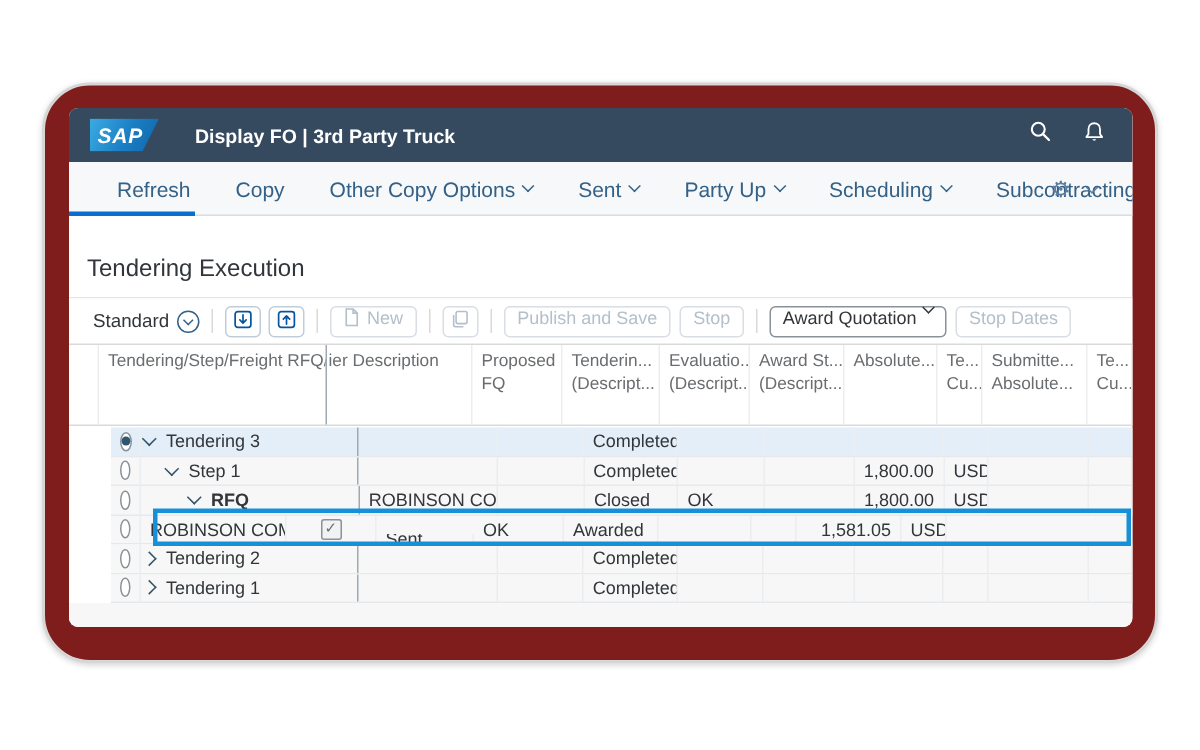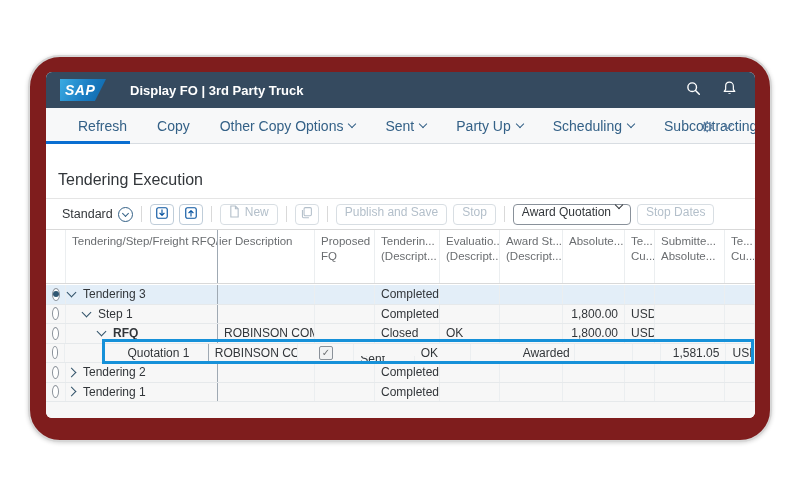--- a/index.html
+++ b/index.html
@@ -45,21 +45,21 @@
   .icon-btn + .icon-btn{margin-left:5px;}
   .icon-btn.disabled{border-color:#d8dee3;cursor:default;}
   .bchev{display:inline-block;width:5px;height:5px;border-right:1.4px solid #32363a;border-bottom:1.4px solid #32363a;transform:rotate(45deg);margin-top:-3px;}
   
   .thead{position:absolute;left:0;right:0;top:157px;height:55px;background:#fff;border-top:1px solid #d9d9d9;
     border-bottom:1px solid #d9d9d9;display:flex;box-sizing:border-box;}
   .hcell{box-sizing:border-box;padding:4px 4px 0 6px;font-size:11.5px;line-height:15px;color:#6a6d70;
     border-right:1px solid #ebeef0;overflow:hidden;white-space:nowrap;}
   .hcell.sep{border-right:1px solid #9fa9b3;}
   .hcell.clip{padding-left:1px;}
-  .tbody{position:absolute;left:0;right:0;top:213px;}
+  .tbody{position:absolute;left:0;right:0;top:213px;padding-left:28px;}
   .trow{display:flex;height:19.5px;background:#f7f7f7;border-bottom:1px solid #e6e9eb;box-sizing:border-box;cursor:pointer;}
   .trow.selected{background:var(--sel-row,#e3eef8);}
   .tcell{box-sizing:border-box;font-size:12px;color:#32363a;padding:0 6px;display:flex;align-items:center;
     border-right:1px solid #ebeef0;overflow:hidden;white-space:nowrap;}
   .tcell.sep{border-right:1px solid #9fa9b3;}
   .tcell.num{justify-content:flex-end;}
   .radio{width:11px;height:11px;border:1px solid #8a9199;border-radius:50%;background:#fff;margin:0 auto;
     display:flex;align-items:center;justify-content:center;}
   .radio.sel i{display:block;width:6px;height:6px;border-radius:50%;background:#2f5772;}
   .chev{display:inline-block;width:6px;height:6px;border-right:1.6px solid #32536a;border-bottom:1.6px solid #32536a;flex:none;margin-right:8px;}
@@ -336,37 +336,33 @@
               <span></span>
             </div>
             <div class="tcell" style="width: 30px;">
               <span></span>
             </div>
           </div>
           <div class="trow">
             <div class="tcell" style="width: 20px;">
               <span class="radio"></span>
             </div>
-            <div class="tcell sep" style="width: 152px; padding-left: 47px;">
-              <i class="chev none"></i>
-              <span>Quotation 1</span>
-            </div>
             <div class="tcell" style="width: 97px;">
               <span>ROBINSON COM...</span>
             </div>
             <div class="tcell" style="width: 60px;">
               <span class="cbx">✓</span>
             </div>
             <div class="tcell" style="width: 65px; margin-top: 12px;">
               <span>Sent</span>
             </div>
             <div class="tcell" style="width: 60px;">
               <span>OK</span>
             </div>
-            <div class="tcell" style="width: 63px; margin-left: 46px;">
+            <div class="tcell" style="width: 63px;">
               <span>Awarded</span>
             </div>
             <div class="tcell num" style="width: 62px;">
               <span></span>
             </div>
             <div class="tcell" style="width: 30px;">
               <span></span>
             </div>
             <div class="tcell num" style="width: 70px;">
               <span>1,581.05</span>

